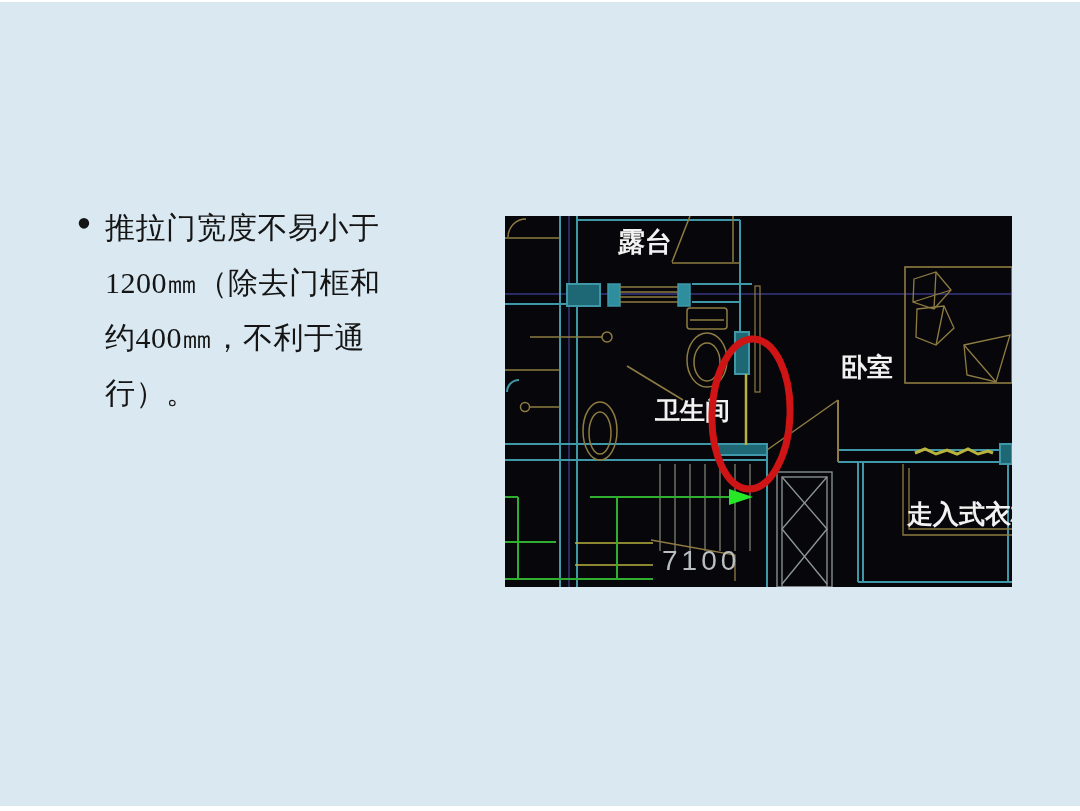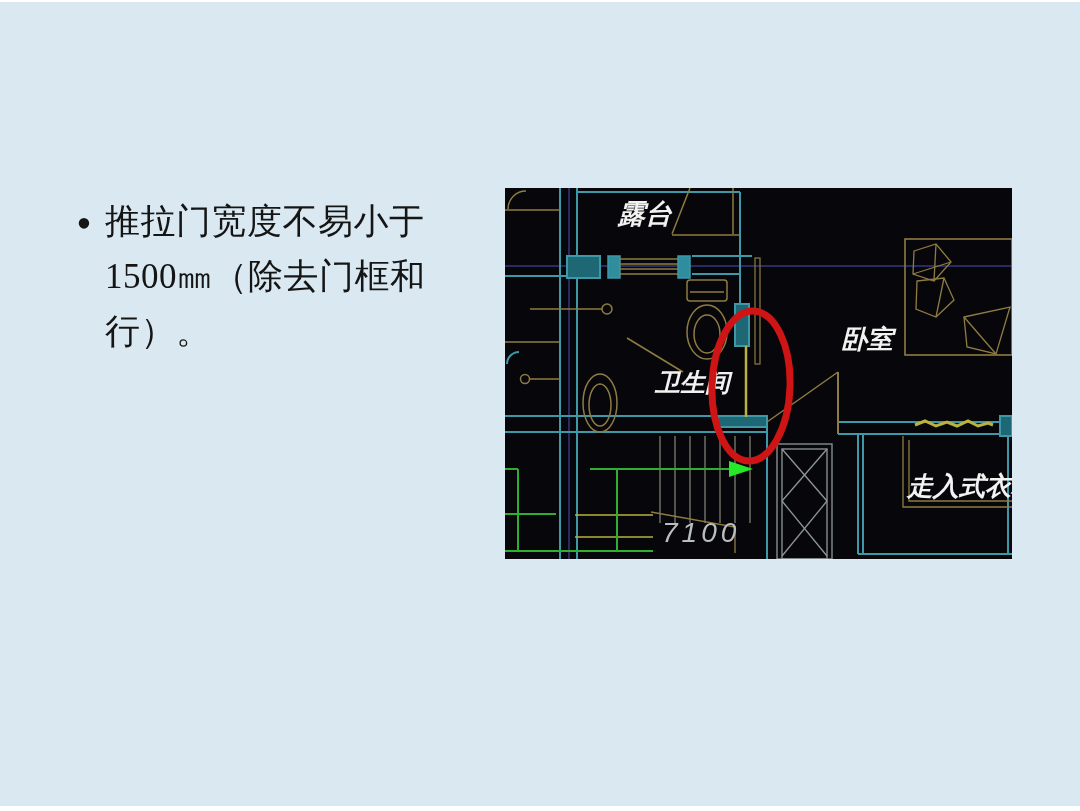--- a/index.html
+++ b/index.html
@@ -8,29 +8,28 @@
   .strip{position:absolute;left:0;width:1080px;background:#FFFFFF;}
   .strip.top{top:0;height:2px;}
   .strip.bottom{bottom:0;height:5px;}
   .bullet-row{position:absolute;left:0;top:0;}
   .bullet-marker{
     position:absolute;left:63px;top:196px;width:42px;height:55px;
     font-family:"Liberation Serif","DejaVu Serif",serif;
     font-size:44px;line-height:55px;color:var(--slide-text,#151515);text-align:center;
   }
   .text-lines{
-    position:absolute;left:105px;top:194px;width:400px;
+    position:absolute;left:105px;top:200px;width:400px;
     font-family:"Liberation Serif","DejaVu Serif",serif;
-    font-size:35px;line-height:55px;letter-spacing:0.5px;
+    font-size:30px;line-height:55px;letter-spacing:0.5px;
     color:var(--slide-text,#151515);white-space:nowrap;
   }
   .floorplan{
-    position:absolute;left:505px;top:188px;width:457px;height:371px;
+    position:absolute;left:505px;top:216px;width:457px;height:371px;
     background:var(--c-plan-background,#07070B);
-    font-style:italic;
   }
   .floorplan svg{display:block;width:507px;height:371px;overflow:hidden;}
   .fp-label{
     font-family:"Liberation Sans","DejaVu Sans",sans-serif;
     font-weight:bold;fill:var(--c-label-white,#F2F2F2);
   }
   .fp-dim{
     font-family:"Liberation Sans","DejaVu Sans",sans-serif;
     fill:var(--c-dimension-gray,#B9BEC0);letter-spacing:4px;
   }
@@ -38,21 +37,22 @@
 </head>
 <body>
 
 <div class="page">
   <div class="strip top"></div>
 
   <div class="bullet-row">
     <div class="bullet-marker">•</div>
     <div class="text-lines">
       <div>推拉门宽度不易小于</div>
-      <div>1500㎜（除去门框和</div>
+      <div>1200㎜（除去门框和</div>
+      <div>约400㎜，不利于通</div>
       <div>行）。</div>
     </div>
   </div>
 
   <div class="floorplan">
     <svg viewBox="0 0 507 371" preserveAspectRatio="none">
 
       <rect x="0" y="0" width="507" height="371" fill="var(--c-plan-background)"></rect>
 
       <g stroke="var(--c-grid-navy)" stroke-width="2">

